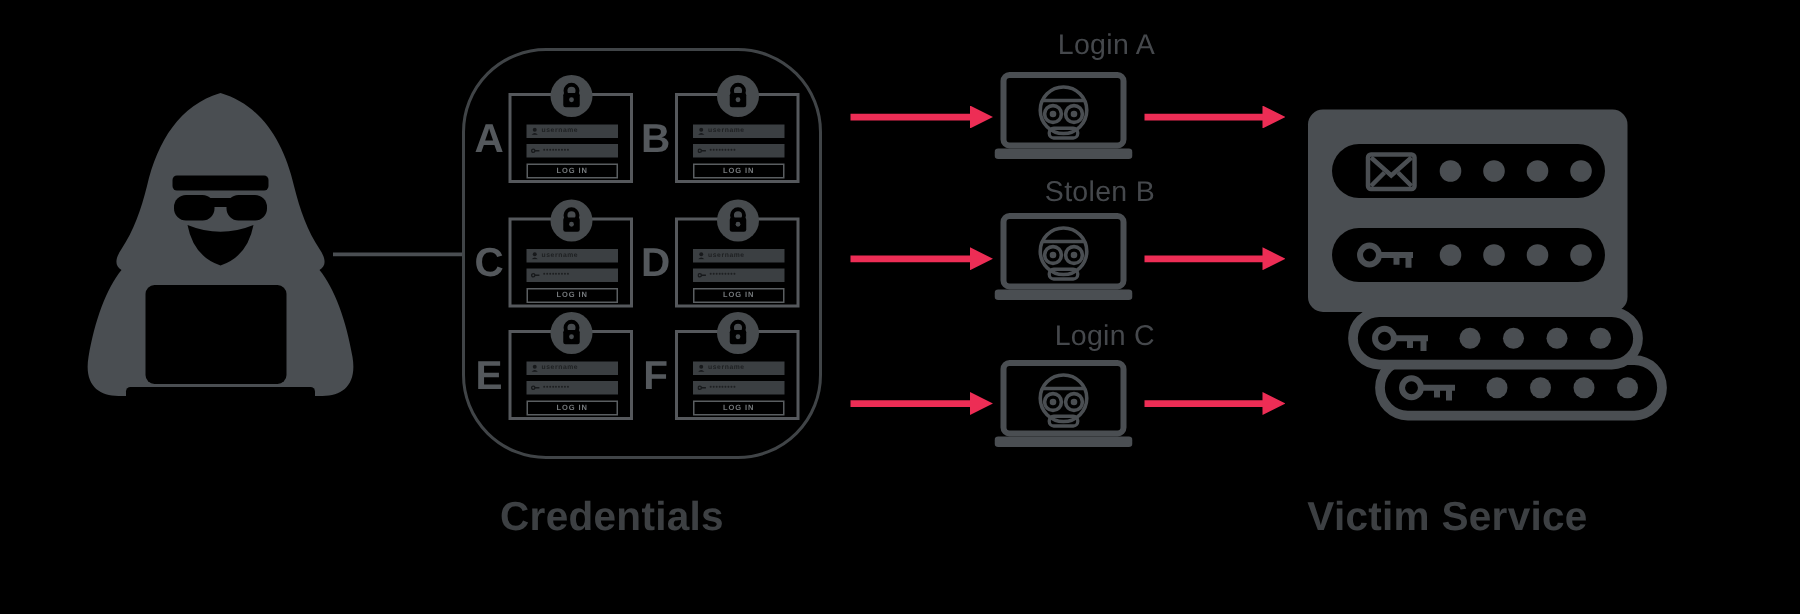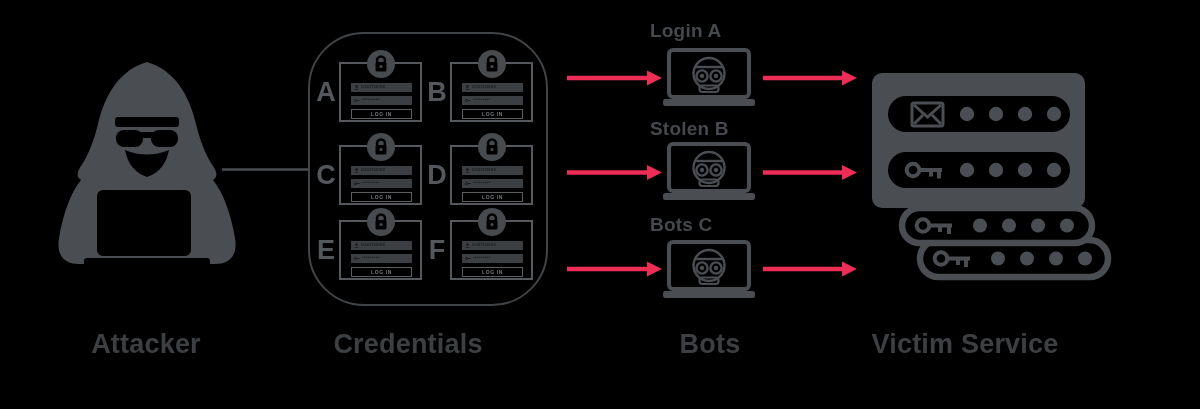--- a/index.html
+++ b/index.html
@@ -36,22 +36,22 @@
     position:absolute;left:10px;right:8px;top:45px;height:10px;border:1px solid #5a5e61;
     box-sizing:border-box;color:#75797c;font-size:5px;font-weight:700;text-align:center;
     line-height:8px;letter-spacing:.6px;background:#000;
   }
   .grid-letter{
     position:absolute;width:24px;height:30px;color:#54585c;font-weight:700;
     font-size:27px;text-align:center;line-height:30px;
   }
   
   .bot-label{
-    position:absolute;left:650px;width:120px;color:#45484c;font-weight:700;
-    font-size:19px;text-align:left;letter-spacing:.2px;
+    position:absolute;left:650px;width:120px;color:#45484c;font-weight:400;
+    font-size:19px;text-align:right;letter-spacing:.2px;
   }
   .laptop{position:absolute;left:663px;width:92px;height:58px;}
 </style>
 </head>
 <body>
 
 <div id="stage">
 
   <svg class="abs" style="left:0;top:0" width="1200" height="409" viewBox="0 0 1200 409">
     <defs>
@@ -73,21 +73,20 @@
       C19,134 11,156 7,180 C4,198 13,206 27,206 L163,206 C177,206 186,198 183,180
       C179,156 171,134 161,122 C166,119 165,114 161,108 C153,96 148,82 144,66 C137,36 122,12 95,4 Z"></path>
     <rect x="63" y="59" width="64" height="10" rx="3" fill="#000"></rect>
     <rect x="64" y="72" width="27" height="17" rx="8" fill="#000"></rect>
     <rect x="99" y="72" width="27" height="17" rx="8" fill="#000"></rect>
     <rect x="88" y="74" width="14" height="6" fill="#000"></rect>
     <path fill="#000" d="M73,92 Q95,101 117,92 Q113,113 95,119 Q77,113 73,92 Z"></path>
     <rect x="45" y="132" width="94" height="66" rx="6" fill="#000"></rect>
     <rect x="32" y="200" width="126" height="10" rx="3" fill="#000"></rect>
   </svg>
-  <div class="caption" style="left:46px;width:200px">Attacker</div>
 
   <div id="collection-box">
 
     <div class="grid-letter" style="left:4px;top:43px">A</div>
     <div class="grid-letter" style="left:115px;top:43px">B</div>
     <div class="grid-letter" style="left:4px;top:126px">C</div>
     <div class="grid-letter" style="left:115px;top:126px">D</div>
     <div class="grid-letter" style="left:4px;top:201px">E</div>
     <div class="grid-letter" style="left:115px;top:201px">F</div>
 
@@ -247,21 +246,21 @@
       <div class="login-btn">LOG IN</div>
     </div>
   </div>
 
   <div class="caption" style="left:258px;width:300px">
     <div>Credentials</div>
   </div>
 
   <div class="bot-label" style="top:20px">Login A</div>
   <div class="bot-label" style="top:118px">Stolen B</div>
-  <div class="bot-label" style="top:214px">Bots C</div>
+  <div class="bot-label" style="top:214px">Login C</div>
 
   <svg class="laptop" style="top:48px" viewBox="0 0 92 58">
     <rect x="6" y="2" width="80" height="47" rx="4" fill="none" stroke="#4a4e52" stroke-width="4"></rect>
     <rect x="0" y="51" width="92" height="7" rx="2.5" fill="#4a4e52"></rect>
     <g stroke="#4a4e52" stroke-width="2.4" fill="none">
       <circle cx="46" cy="25.5" r="15.5"></circle>
         <line x1="32" y1="19" x2="60" y2="19"></line>
       <circle cx="39" cy="28" r="5.6"></circle>
         <circle cx="53" cy="28" r="5.6"></circle>
       <rect x="36.5" y="37.5" width="19" height="6.5" rx="3" stroke-width="2.2"></rect>
@@ -289,21 +288,20 @@
       <circle cx="46" cy="25.5" r="15.5"></circle>
         <line x1="32" y1="19" x2="60" y2="19"></line>
       <circle cx="39" cy="28" r="5.6"></circle>
         <circle cx="53" cy="28" r="5.6"></circle>
       <rect x="36.5" y="37.5" width="19" height="6.5" rx="3" stroke-width="2.2"></rect>
     </g>
     <circle cx="39" cy="28" r="2.2" fill="#4a4e52"></circle>
       <circle cx="53" cy="28" r="2.2" fill="#4a4e52"></circle>
   </svg>
 
-  <div class="caption" style="left:650px;width:120px">Bots</div>
 
   <svg class="abs" style="left:865px;top:65px" width="250" height="220" viewBox="0 0 250 220">
 
     <g>
       <rect x="55" y="175" width="188" height="37" rx="18.5" fill="#000" stroke="#4a4e52" stroke-width="6.5"></rect>
       <circle cx="76" cy="193.5" r="6.3" fill="none" stroke="#4a4e52" stroke-width="4"></circle>
       <line x1="82.5" y1="193.5" x2="105" y2="193.5" stroke="#4a4e52" stroke-width="4"></line>
       <line x1="93" y1="193.5" x2="93" y2="200" stroke="#4a4e52" stroke-width="4"></line>
       <line x1="101" y1="193.5" x2="101" y2="202" stroke="#4a4e52" stroke-width="4"></line>
       <circle cx="133" cy="193.5" r="7" fill="#4a4e52"></circle>

